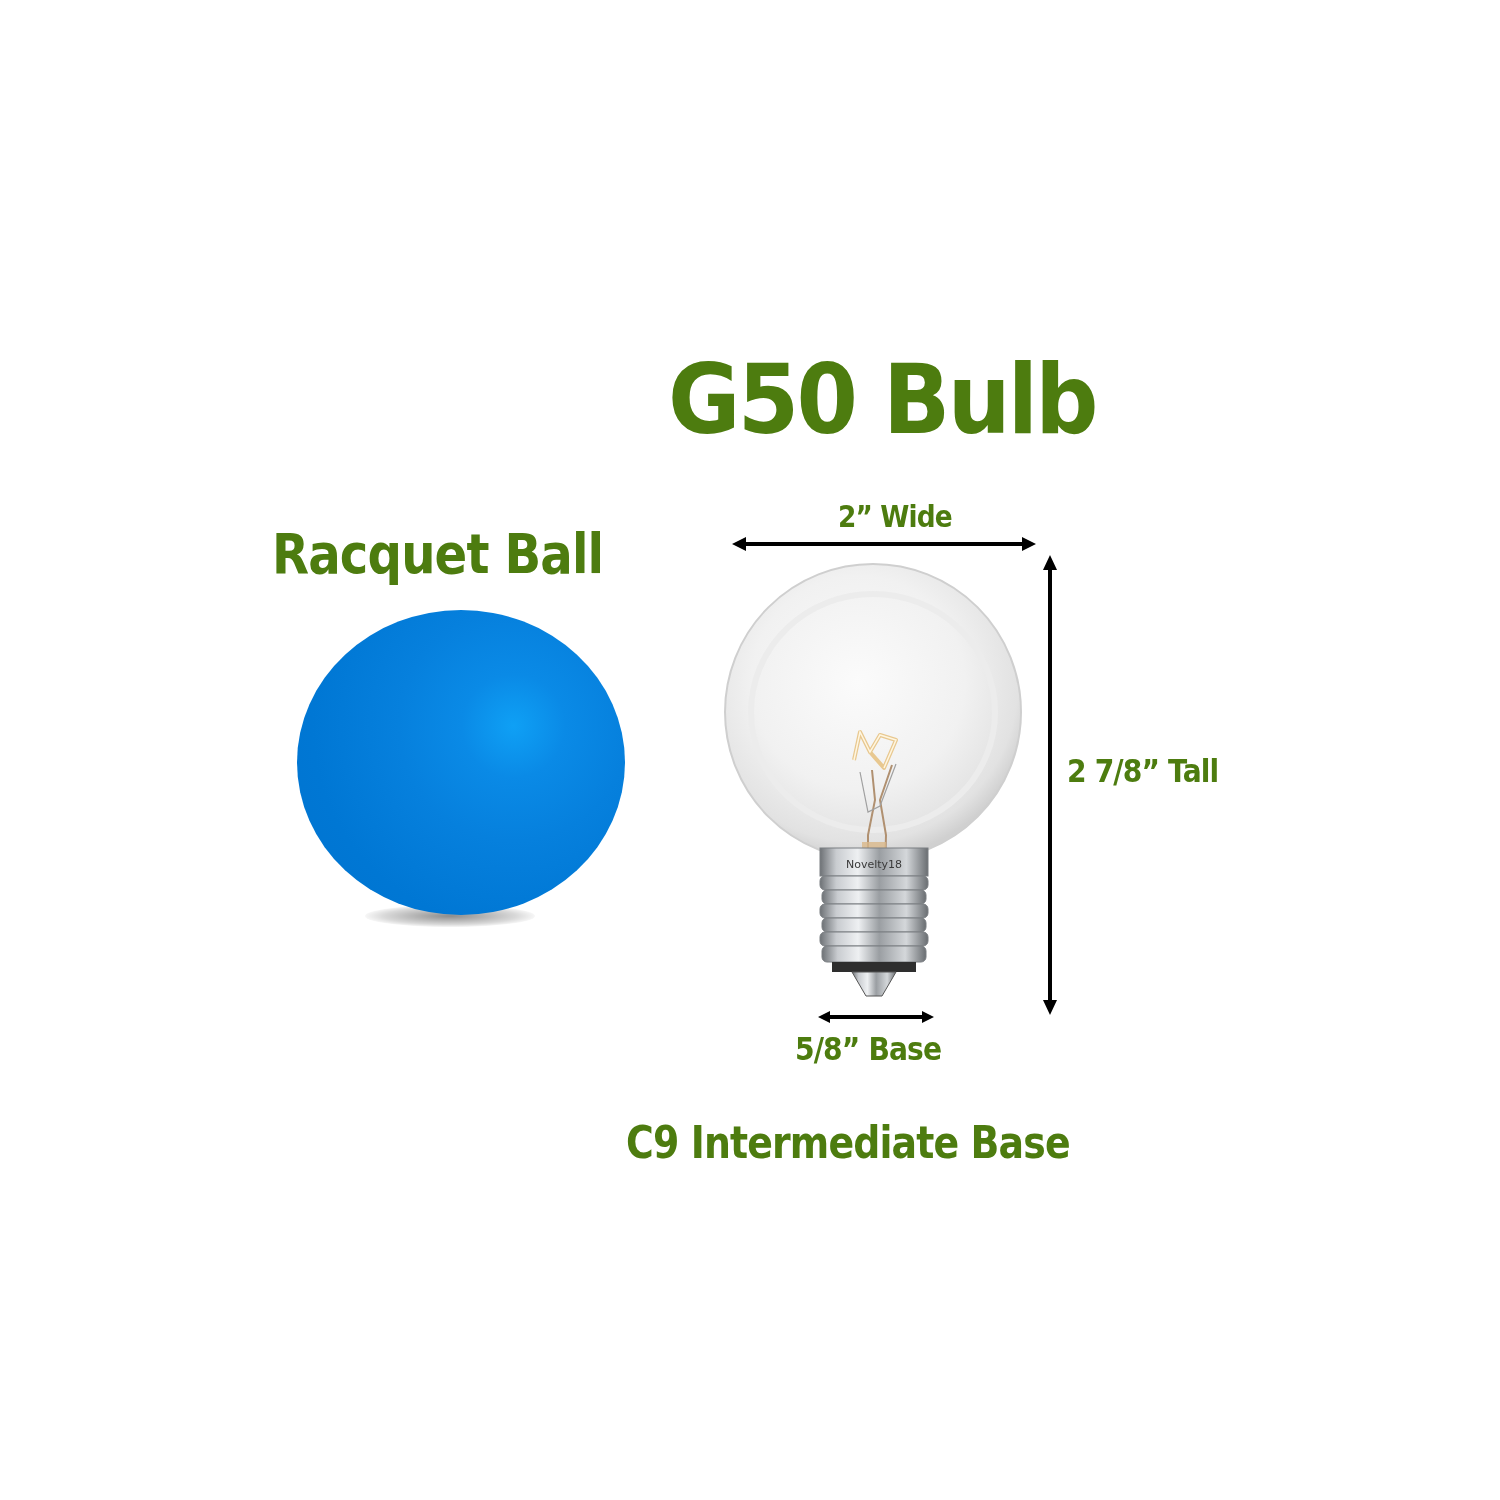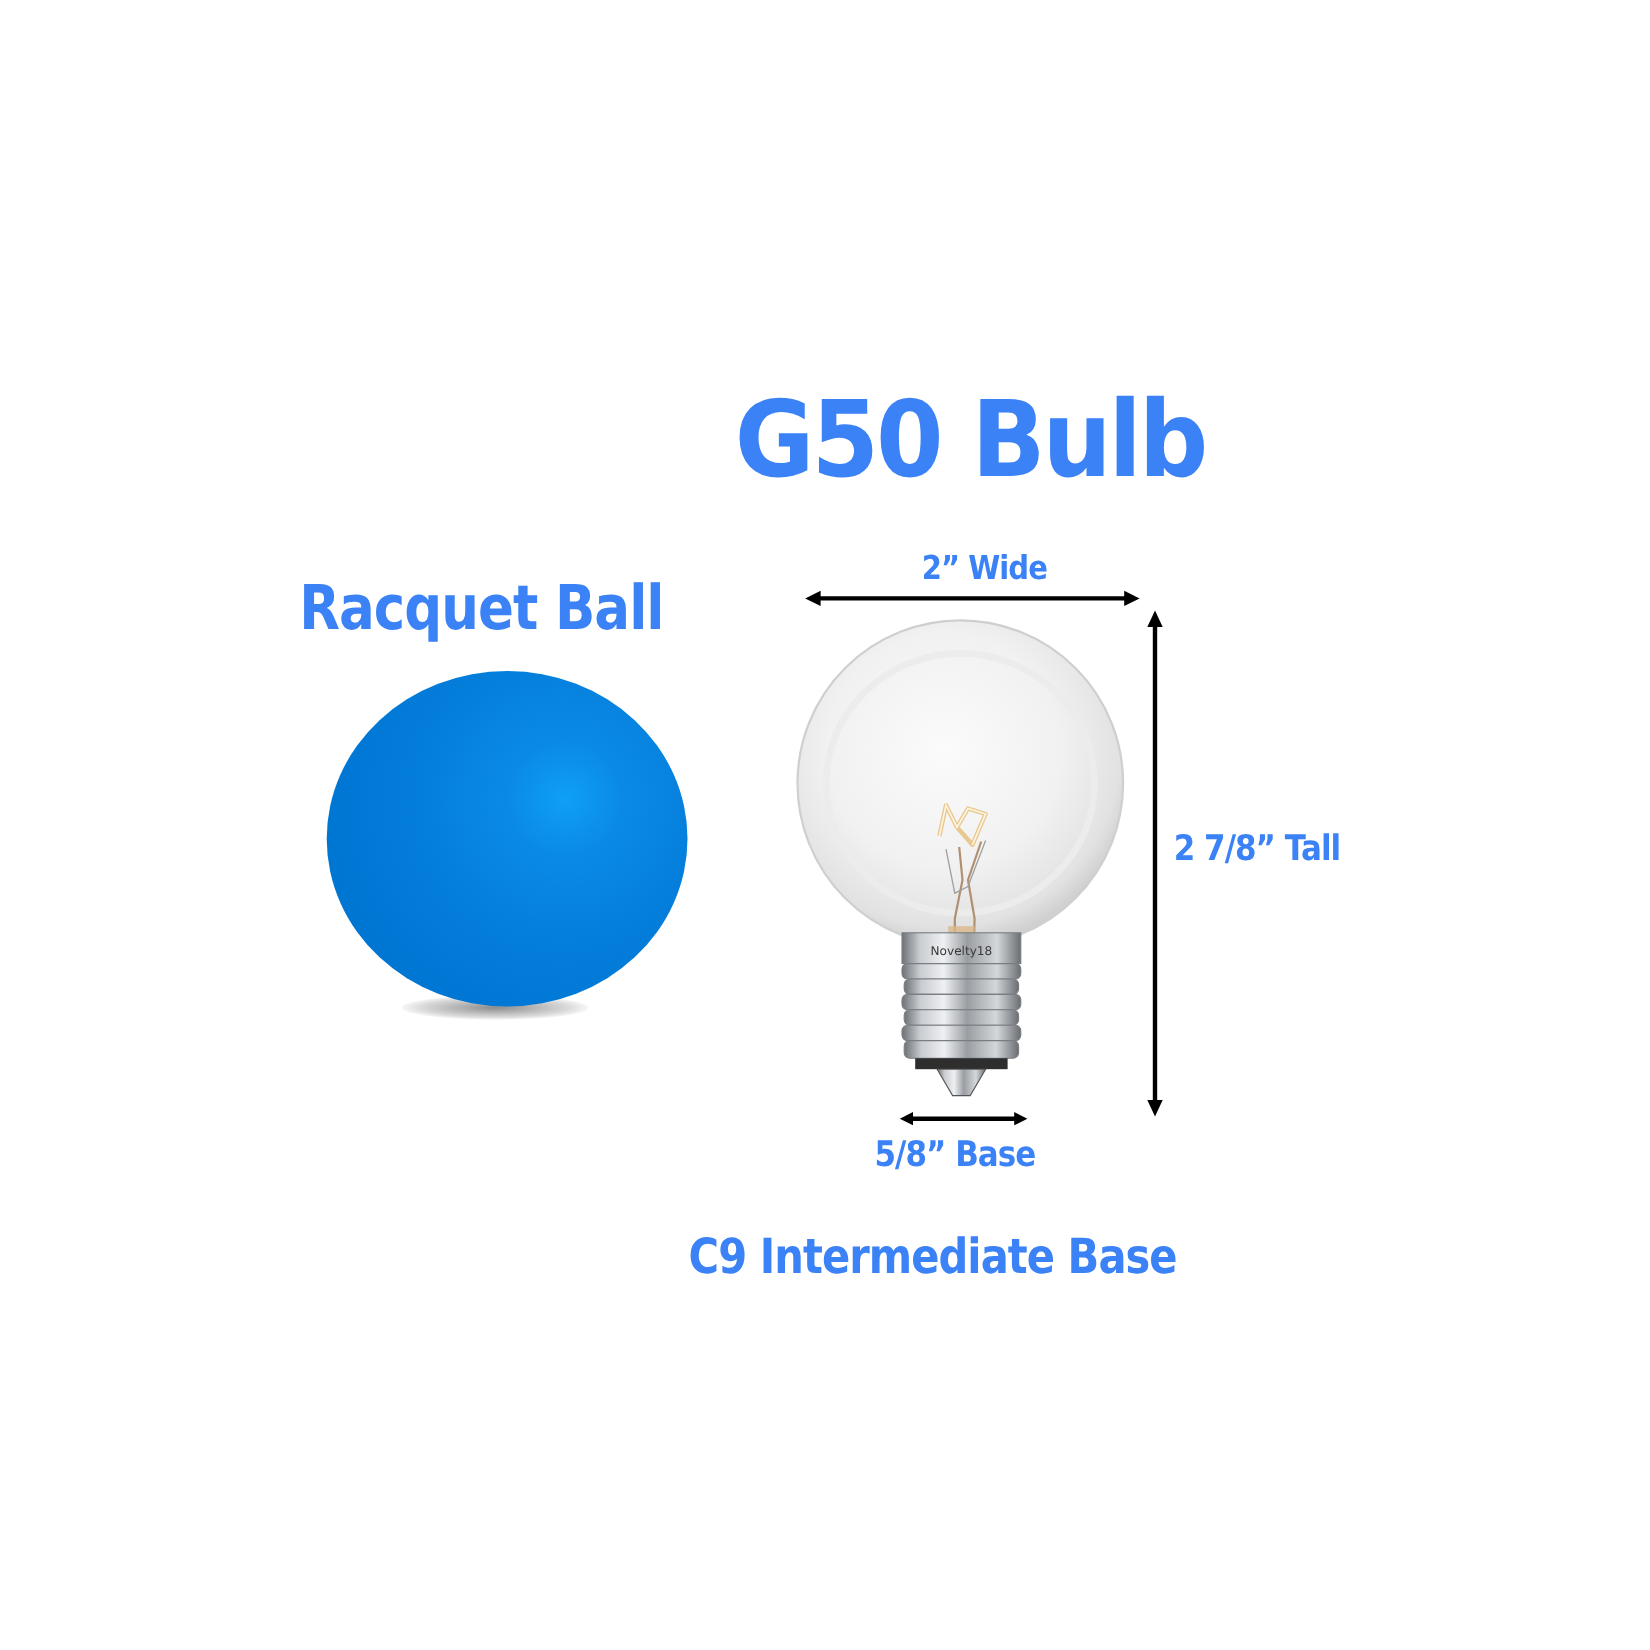--- a/index.html
+++ b/index.html
@@ -7,21 +7,21 @@
       padding: 0;
       background: #ffffff;
     }
     .canvas {
       position: relative;
       width: 1248px;
       height: 1500px;
       background: #ffffff;
       overflow: hidden;
       font-family: "DejaVu Sans", sans-serif;
-      color: #3b82f6;
+      color: #4d7c0f;
     }
     .txt {
       position: absolute;
       font-weight: bold;
       white-space: nowrap;
       letter-spacing: -1px;
       line-height: 1;
     }
     .title {
       left: 668px;

